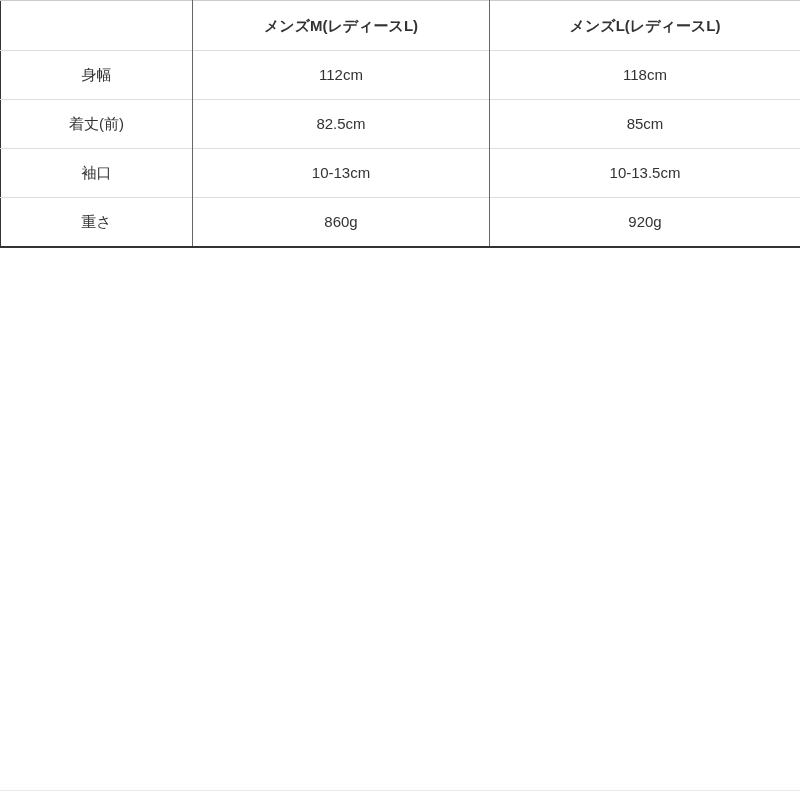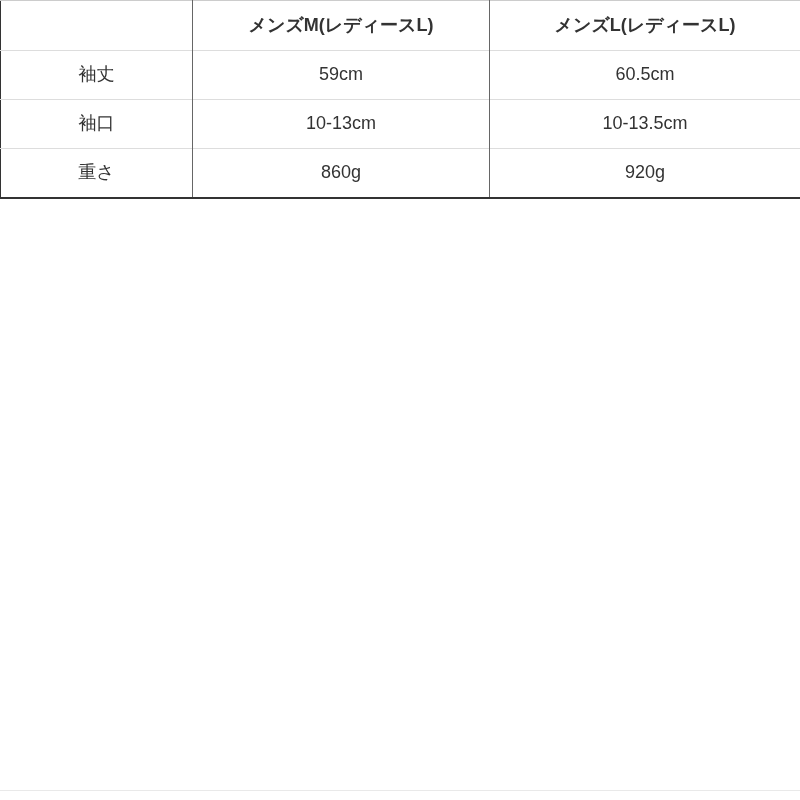--- a/index.html
+++ b/index.html
@@ -28,21 +28,21 @@
     border-top: 1px solid #cccccc;
     border-bottom: 2px solid #333333;
   }
   table.size-chart col.c-label { width: 192px; }
   table.size-chart col.c-m     { width: 297px; }
   table.size-chart col.c-l     { width: 311px; }
   table.size-chart th,
   table.size-chart td {
     text-align: center;
     vertical-align: middle;
-    font-size: 18px;
+    font-size: 15px;
     line-height: 1.2;
     padding: 0 4px;
     height: 48px;
     border-right: 1px solid #666666;
     border-top: 1px solid #dddddd;
     background: #ffffff;
     color: #333333;
   }
   table.size-chart thead th { height: 49px; border-top: none; font-weight: bold; }
   table.size-chart th:last-child,
@@ -71,23 +71,28 @@
     </colgroup>
     <thead>
       <tr>
         <th></th>
         <th>メンズM(レディースL)</th>
         <th>メンズL(レディースL)</th>
       </tr>
     </thead>
     <tbody>
       <tr>
-        <td>袖丈</td>
-        <td>59cm</td>
-        <td>60.5cm</td>
+        <td>身幅</td>
+        <td>112cm</td>
+        <td>118cm</td>
+      </tr>
+      <tr>
+        <td>着丈(前)</td>
+        <td>82.5cm</td>
+        <td>85cm</td>
       </tr>
       <tr>
         <td>袖口</td>
         <td>10-13cm</td>
         <td>10-13.5cm</td>
       </tr>
       <tr>
         <td>重さ</td>
         <td>860g</td>
         <td>920g</td>

